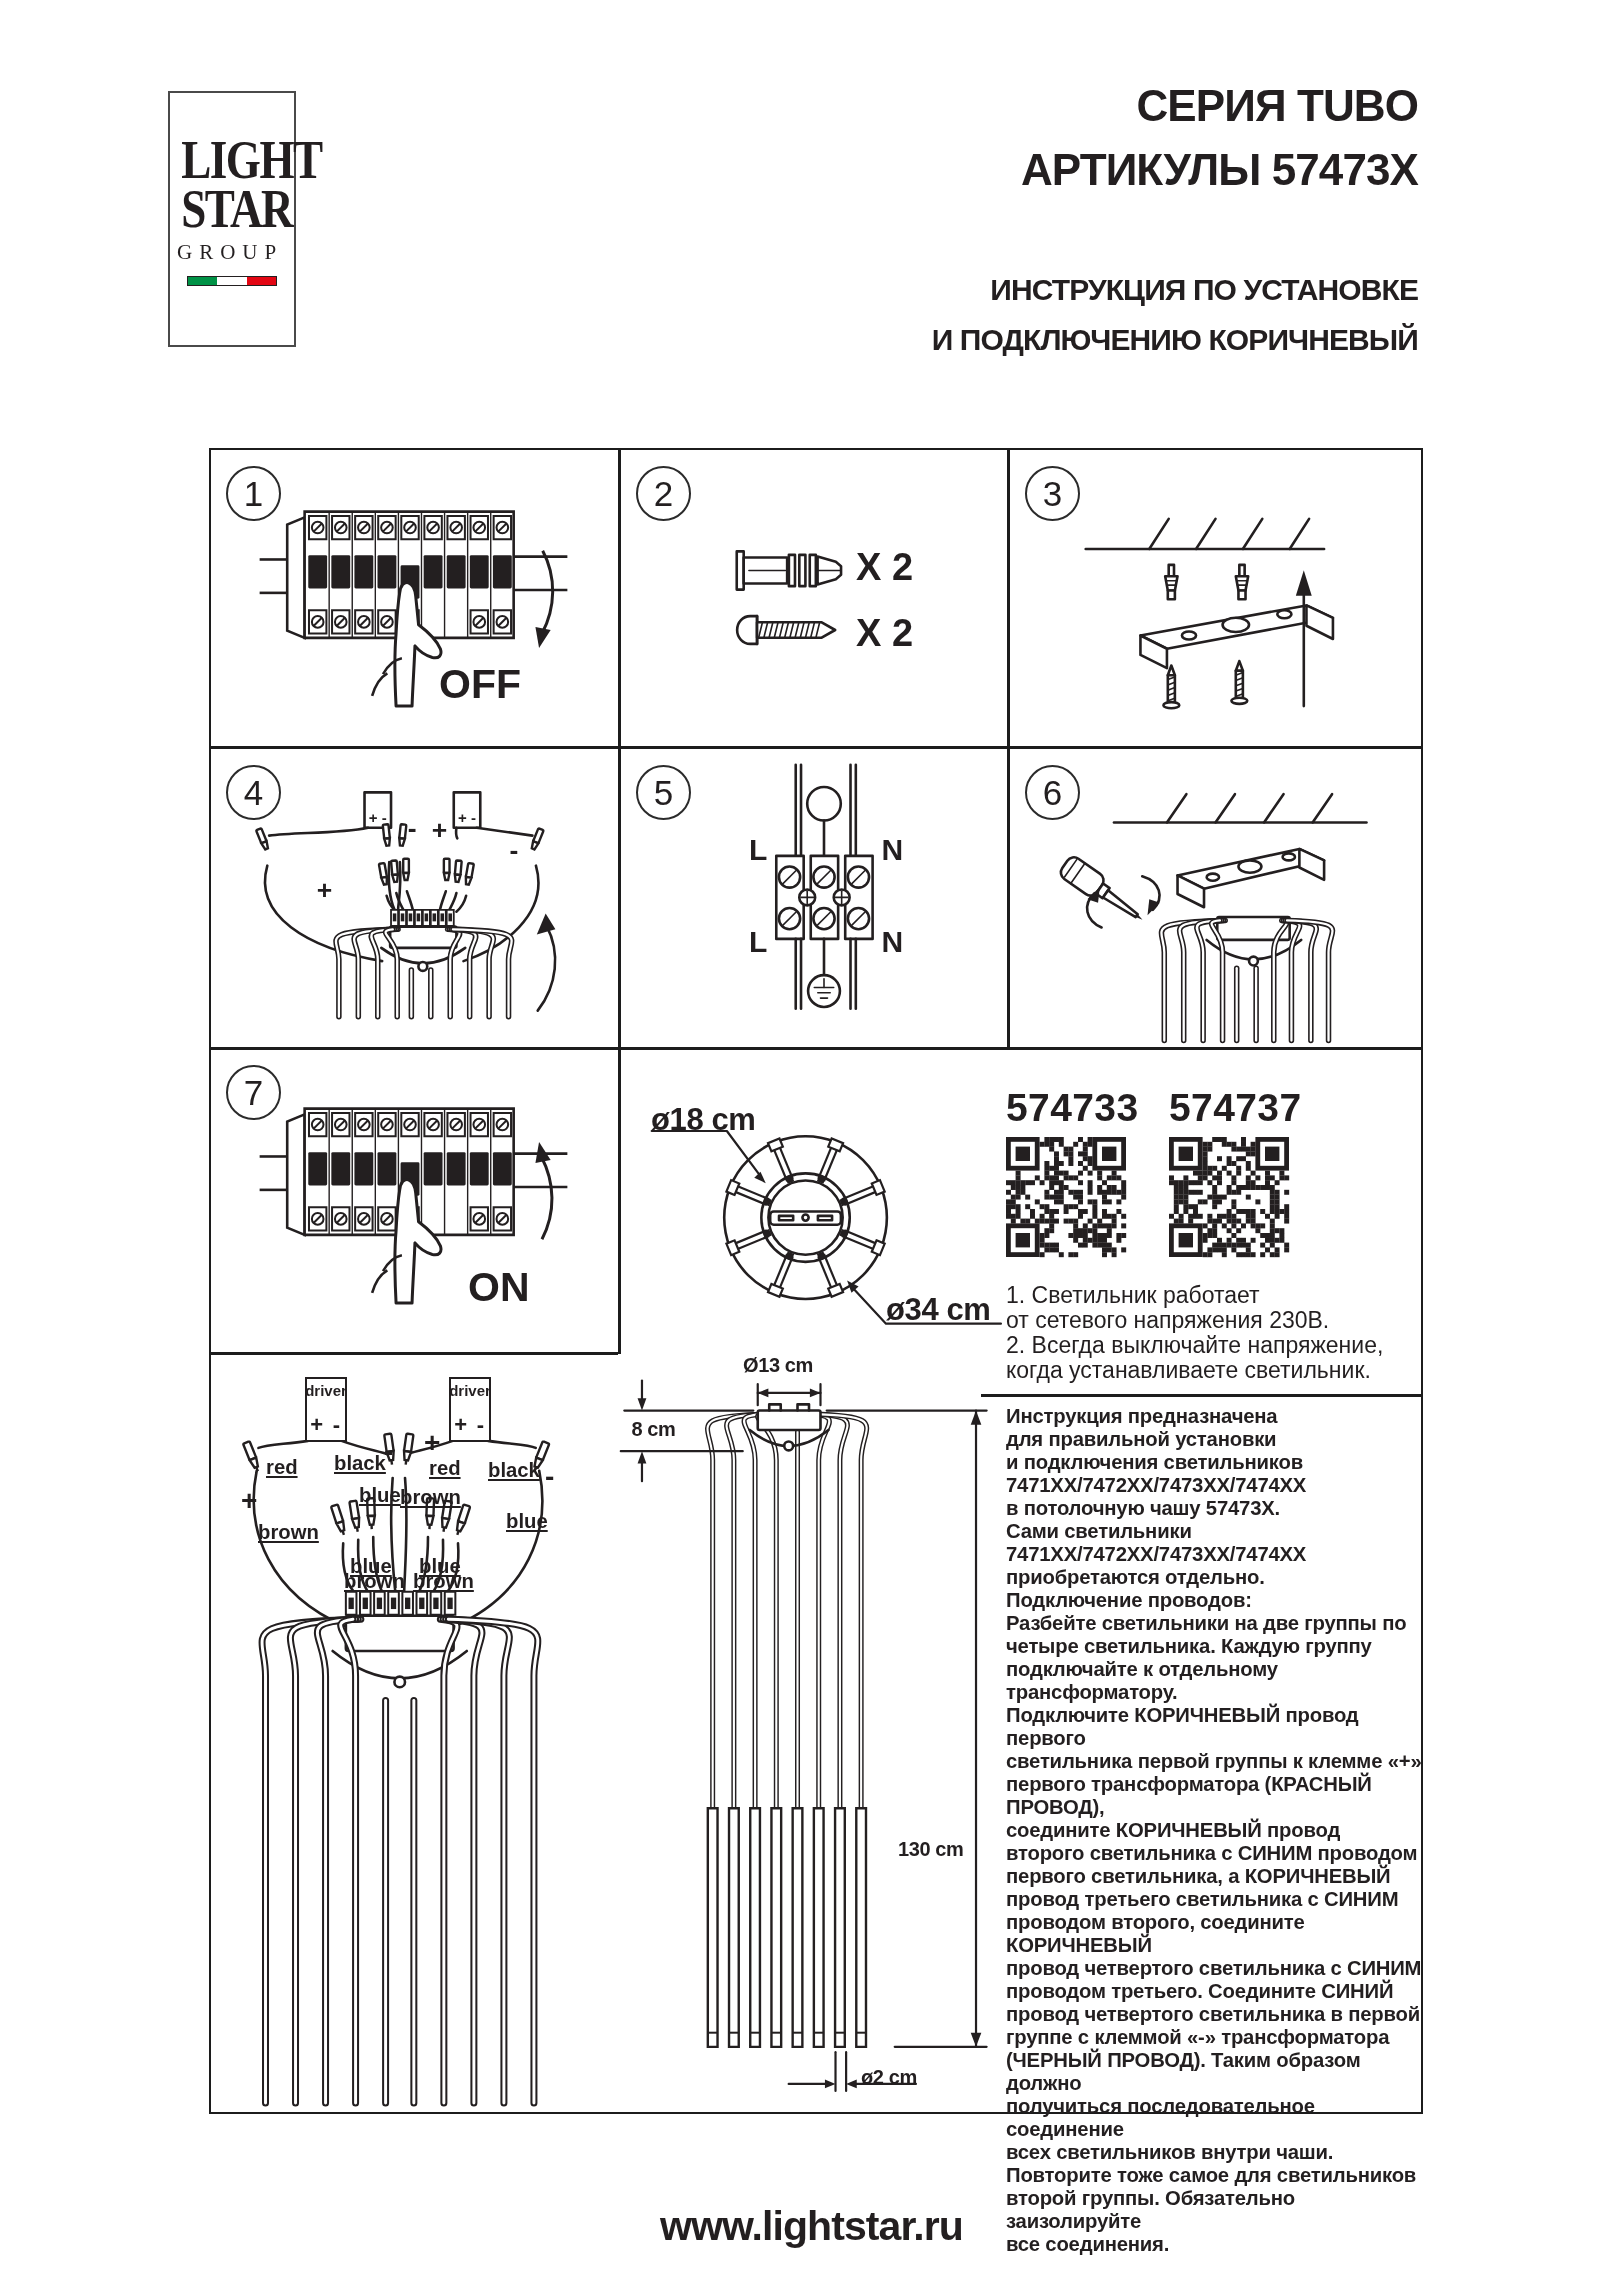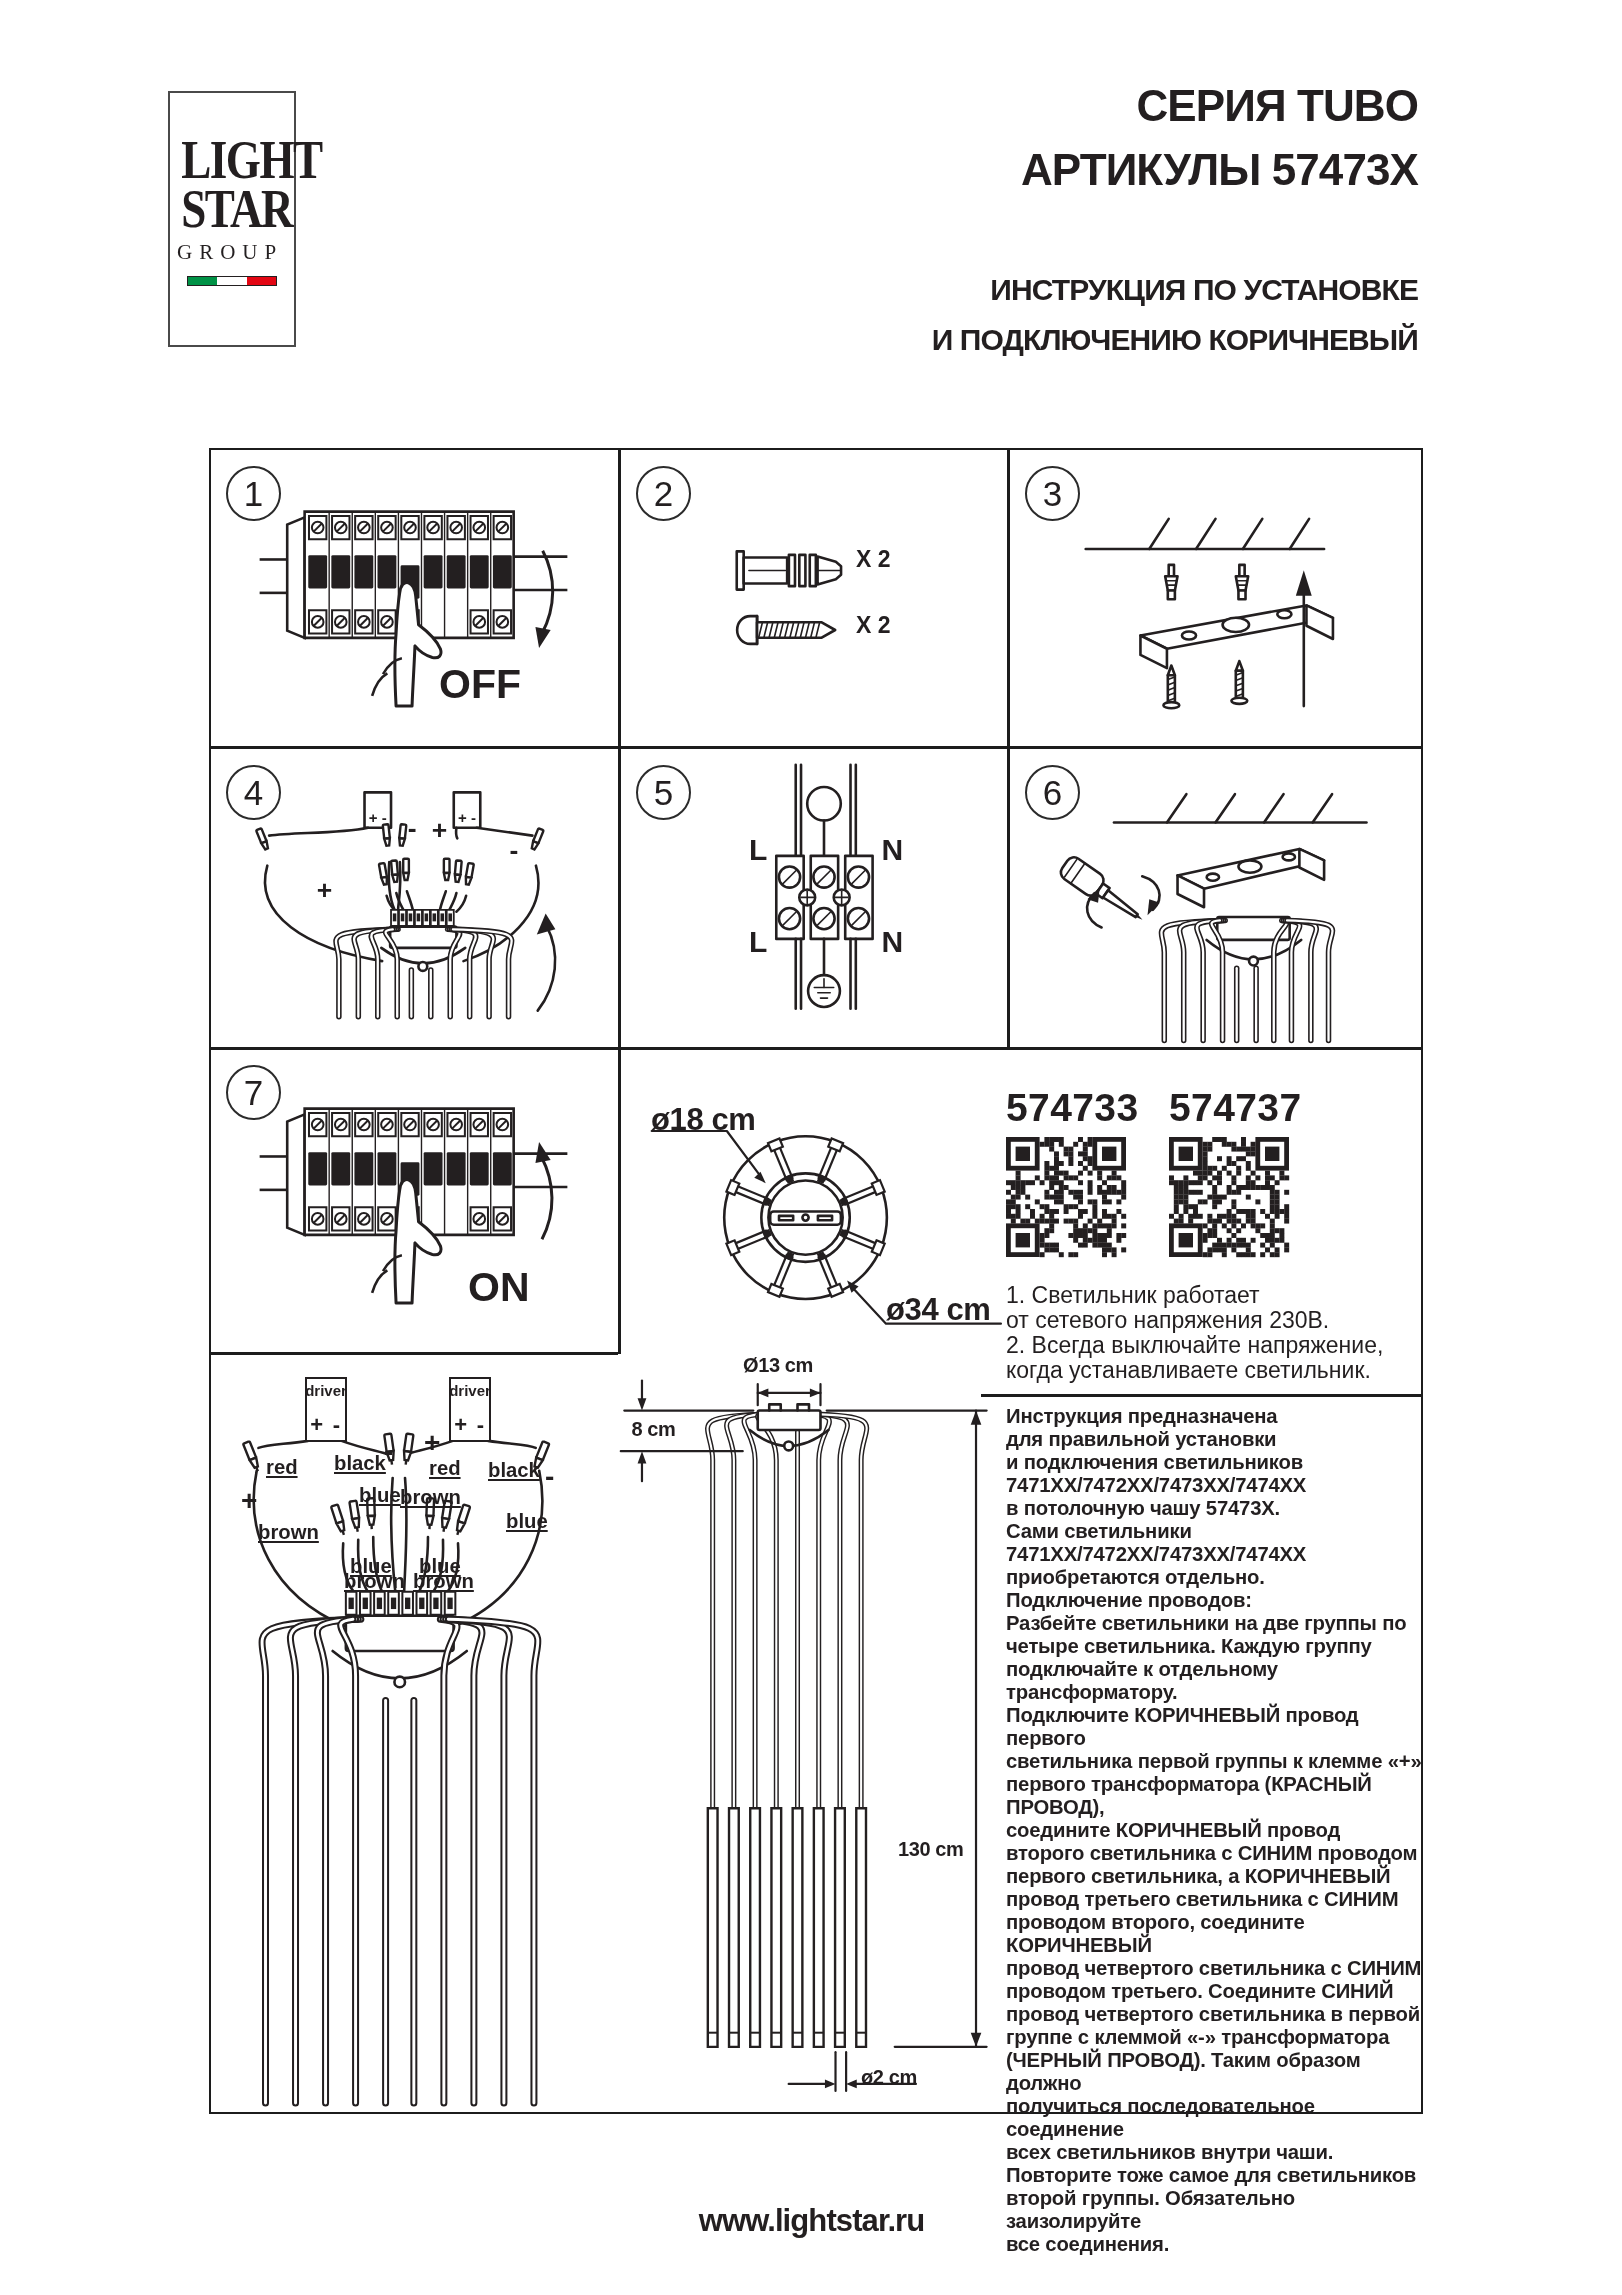--- a/index.html
+++ b/index.html
@@ -27,31 +27,31 @@
   .hdr1{top:81px;font-size:44px;}
   .hdr2{top:145px;font-size:44px;}
   .hdr3{top:265px;font-size:30px;line-height:50px;}
   
   .frame{left:209px;top:448px;width:1214px;height:1666px;border:2.7px solid #1c1c1c;box-sizing:border-box;}
   .gline{position:absolute;background:#1c1c1c;}
   
   .stepc{width:55px;height:55px;border:2.7px solid #2b2b2b;border-radius:50%;box-sizing:border-box;
          display:flex;align-items:center;justify-content:center;font-size:35px;font-weight:400;}
   .biglabel{font-size:41px;font-weight:600;letter-spacing:0;}
-  .qty{font-size:23px;font-weight:700;}
+  .qty{font-size:38px;font-weight:700;}
   .dimlabel{font-size:20px;font-weight:700;letter-spacing:-0.4px;}
   .artnum{font-size:39px;font-weight:700;letter-spacing:0.4px;}
   .notes{font-size:23px;line-height:25px;font-weight:400;}
   .instr{font-size:20.3px;line-height:23px;font-weight:700;letter-spacing:-0.2px;width:426px;}
   .wlabel{font-weight:700;font-size:20.3px;line-height:20.3px;text-decoration:underline;}
   .wsign{font-weight:700;font-size:28px;line-height:25px;}
   .driverbox{border:2.7px solid #231f20;box-sizing:border-box;text-align:center;display:flex;flex-direction:column;align-items:center;}
   .driverbox .dl{font-size:15px;font-weight:700;margin-top:2.7px;}
   .driverbox .pm{font-size:22px;font-weight:700;margin-top:auto;margin-bottom:1.8px;letter-spacing:1.8px;}
-  .footer{left:0;right:0;top:2203px;text-align:center;font-size:31px;font-weight:700;letter-spacing:-0.9px;}
+  .footer{left:0;right:0;top:2203px;text-align:center;font-size:41px;font-weight:700;letter-spacing:-0.9px;}
   svg text{font-family:"Liberation Sans",sans-serif;fill:#231f20;}
 </style>
 </head>
 <body>
 
 <div class="abs logo-box">
   <div style="margin-top:42px;">
     <div class="logo-word">LIGHT</div>
     <div class="logo-word">STAR</div>
   </div>

